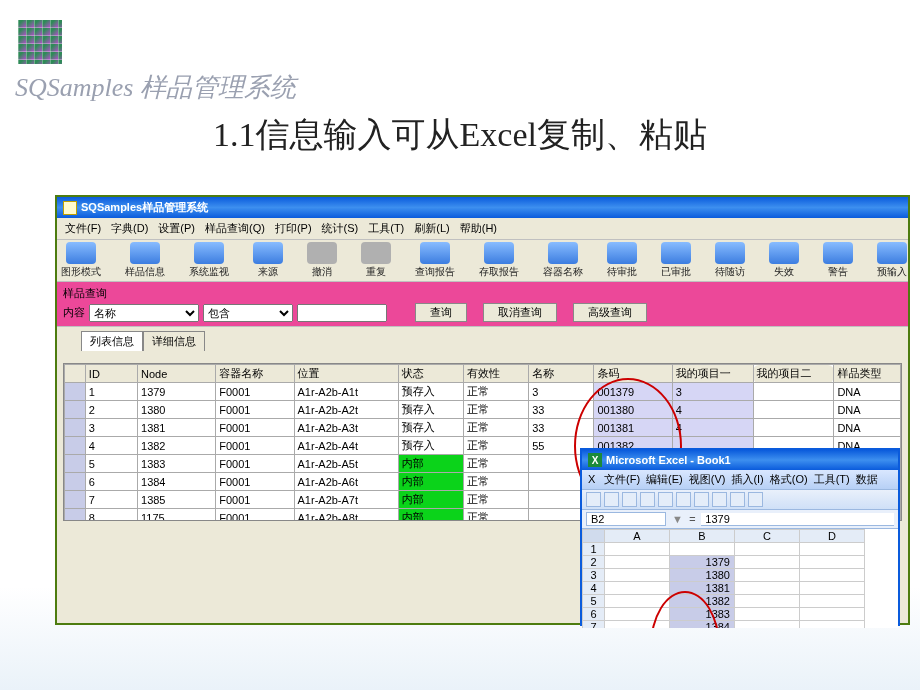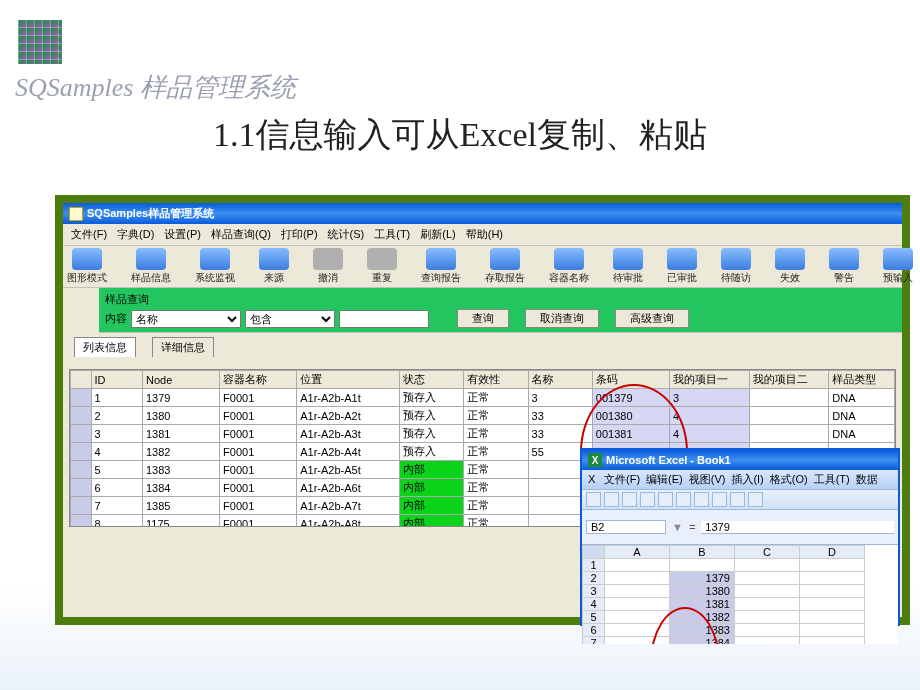--- a/index.html
+++ b/index.html
@@ -28,47 +28,47 @@
     }
     .headline {
       position: absolute; top: 112px; left: 0; right: 0;
       text-align: center; font-size: 34px;
       font-family: "SimSun","宋体",serif;
       color: #222;
     }
     .app-window {
       position: absolute; top: 195px; left: 55px;
       width: 855px; height: 430px;
-      border: 8px solid #4d7c0f;
+      border: 2px solid #4d7c0f;
       background: #ece9d8;
       font-family: "宋体","SimSun",Tahoma,sans-serif; font-size: 11px;
     }
     .titlebar {
       background: linear-gradient(180deg,#0a5bdc 0%,#3d8fef 50%,#0a5bdc 100%);
       color: #fff; padding: 3px 6px; font-weight: bold;
       display: flex; align-items: center; gap: 4px;
     }
     .titlebar .icon-sq { width: 14px; height: 14px; background: #fffacd; border: 1px solid #c0a000; }
     .menubar { background: #ece9d8; padding: 2px 4px; display: flex; gap: 2px; border-bottom: 1px solid #c0c0c0; }
     .menubar span { padding: 1px 4px; cursor: pointer; }
     .toolbar { background: #ece9d8; padding: 2px 4px; display: flex; gap: 24px; border-bottom: 1px solid #c0c0c0; }
     .tb-item { display: flex; flex-direction: column; align-items: center; width: 46px; }
     .tb-icon {
       width: 30px; height: 22px; border-radius: 4px;
       background: linear-gradient(180deg,#88bcff 0%,#3c7de0 100%);
     }
     .tb-icon.gray { background: #b0b0b0; }
     .tb-label { font-size: 10px; margin-top: 1px; color: #222; white-space: nowrap; }
-    .query-panel { padding: 4px 6px; background: #22c55e; border-bottom: 1px solid #c0c0c0; margin-left: 36px; }
+    .query-panel { padding: 4px 6px; background: #ec4899; border-bottom: 1px solid #c0c0c0; }
     .query-row { display: flex; align-items: center; gap: 4px; }
     .query-row select, .query-row input[type=text] { font-size: 11px; height: 18px; }
     .query-row select { width: 110px; }
     .query-row .wide { width: 90px; }
     .query-row button { font-size: 11px; padding: 1px 14px; background: #ece9d8; border: 1px solid #888; }
-    .tabs { padding: 4px 11px 0; display: flex; gap: 16px; }
+    .tabs { padding: 4px 24px 0; display: flex; gap: 0; }
     .tab { border: 1px solid #888; border-bottom: none; padding: 2px 8px; background: #ece9d8; font-size: 11px; }
     .tab.active { background: #fff; }
     .grid-wrap { margin: 12px 6px; border: 1px solid #888; background: #fff; height: 158px; overflow: hidden; position: relative; }
     table.grid { border-collapse: collapse; font-size: 11px; width: 100%; }
     table.grid th, table.grid td { border: 1px solid #aaa; padding: 1px 3px; height: 14px; white-space: nowrap; }
     table.grid th { background: #ece9d8; font-weight: normal; text-align: left; }
     table.grid td.rowsel { background: #c8cce8; width: 16px; }
     td.green { background: #0bd31a; }
     td.lav { background: #d6d6f5; }
     .col-id { width: 40px; }
@@ -108,21 +108,21 @@
     .excel-menu {
       background: linear-gradient(180deg,#d9e7ff 0%,#b7d0f5 100%);
       padding: 2px 4px; display: flex; gap: 2px; align-items: center; border-bottom: 1px solid #9bb8e0;
     }
     .excel-menu span { padding: 0 2px; }
     .excel-tb {
       background: linear-gradient(180deg,#e9f0fb 0%,#cfe0f7 100%);
       padding: 2px 4px; display: flex; gap: 3px; align-items: center; border-bottom: 1px solid #9bb8e0;
     }
     .xi { width: 15px; height: 15px; border: 1px solid #9bb8e0; background: #e4edf9; }
-    .name-box { display: flex; align-items: center; padding: 10px 4px; background: #e9f0fb; border-bottom: 1px solid #9bb8e0; gap: 6px; }
+    .name-box { display: flex; align-items: center; padding: 2px 4px; background: #e9f0fb; border-bottom: 1px solid #9bb8e0; gap: 6px; }
     .name-box .nb { border: 1px solid #9bb8e0; background: #fff; width: 80px; padding: 0 4px; }
     .name-box .fx { font-style: italic; color: #555; }
     .name-box .fv { border-bottom: 1px solid #9bb8e0; flex: 1; padding: 0 4px; background: #fff; }
     .excel-grid-wrap { position: relative; background: #fff; height: 99px; overflow: hidden; }
     table.xgrid { border-collapse: collapse; font-size: 11px; }
     table.xgrid th, table.xgrid td { border: 1px solid #ccc; padding: 0 4px; height: 13px; text-align: right; }
     table.xgrid th { background: #e4ecf7; text-align: center; font-weight: normal; }
     table.xgrid th.rh { background: #e4ecf7; text-align: center; width: 22px; }
     table.xgrid td.sel { background: #c8cce8; }
     table.xgrid th.corner { background: #d0dbed; width: 22px; }

